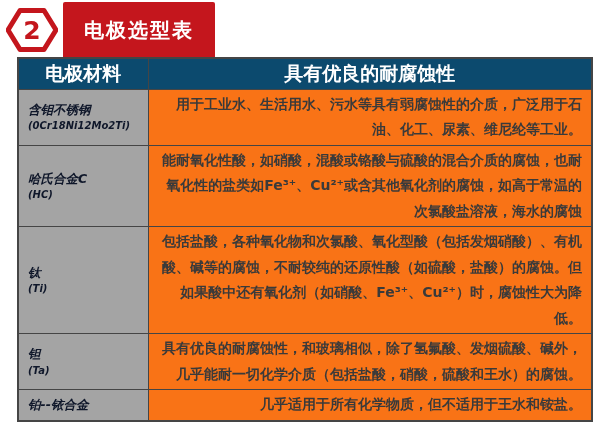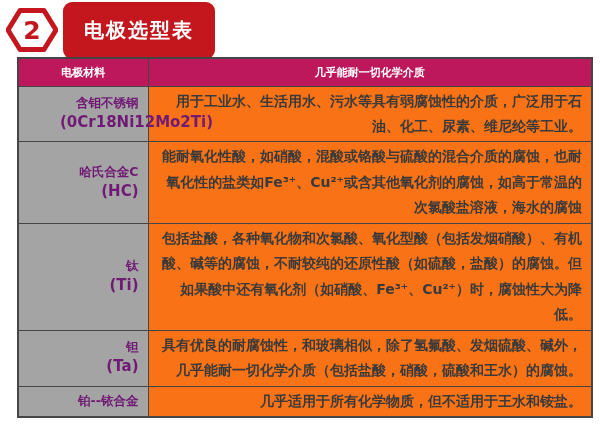--- a/index.html
+++ b/index.html
@@ -9,51 +9,51 @@
     overflow:hidden;
   }
   .page{position:relative;width:600px;height:431px;background:#fff;}
 
   
   .header{position:absolute;top:6px;left:6px;display:flex;align-items:center;height:48px;}
   .hex-badge{position:relative;width:52px;height:46px;flex:0 0 auto;z-index:2;}
   .hex-badge svg{display:block;}
   .banner{
     margin-left:5px;height:33px;min-width:118px;
-    background:#c4161d;border-radius:9px;
+    background:#c4161d;border-radius:2px;
     display:flex;align-items:center;justify-content:center;
     padding:12px 17px;
   }
   .banner-title{
     color:#ffffff;font-size:20px;font-weight:bold;letter-spacing:2px;line-height:1;
   }
 
   
   table.sel{
     position:absolute;top:57px;left:17px;width:574px;
     border-collapse:collapse;table-layout:fixed;
     border:2px solid #454545;
   }
   table.sel th, table.sel td{
     border:1.5px solid #454545;
     vertical-align:middle;
     padding:2px 9px;
     box-sizing:border-box;
   }
   th.hdr{
-    background:#be185d;color:#ffffff;
-    font-size:11px;font-weight:bold;text-align:center;
+    background:#0c4a6e;color:#ffffff;
+    font-size:19px;font-weight:bold;text-align:center;
     height:28px;padding:2px 4px;
   }
   td.mat{
-    background:#a4a4a4;color:#701a75;
-    font-size:12.5px;font-weight:bold;text-align:right;
-    line-height:1.45;padding:2px 4px;
+    background:#a4a4a4;color:#0f172a;
+    font-size:12.5px;font-weight:bold;text-align:left;
+    line-height:1.45;padding:2px 4px;font-style:italic;
   }
-  td.mat .code{font-size:15px;margin-left:32px;}
+  td.mat .code{font-size:10px;}
   td.desc{
     background:#f97316;color:#3a3a3a;
     font-size:14px;font-weight:600;text-align:right;
     line-height:1.82;
   }
   tr.r1{height:48px;}
   tr.r2{height:44px;}
   tr.r3{height:66px;}
   tr.r4{height:72px;}
   tr.r5{height:46px;}
@@ -78,21 +78,21 @@
   </div>
 
   <table class="sel">
     <colgroup>
         <col style="width:130px">
         <col style="width:444px">
       </colgroup>
     <tbody>
         <tr>
       <th class="hdr">电极材料</th>
-      <th class="hdr">几乎能耐一切化学介质</th>
+      <th class="hdr">具有优良的耐腐蚀性</th>
     </tr>
     <tr class="r1">
       <td class="mat">
         <div>含钼不锈钢</div>
         <div class="code">(0Cr18Ni12Mo2Ti)</div>
       </td>
       <td class="desc">用于工业水、生活用水、污水等具有弱腐蚀性的介质，广泛用于石油、化工、尿素、维尼纶等工业。</td>
     </tr>
     <tr class="r3">
       <td class="mat">

